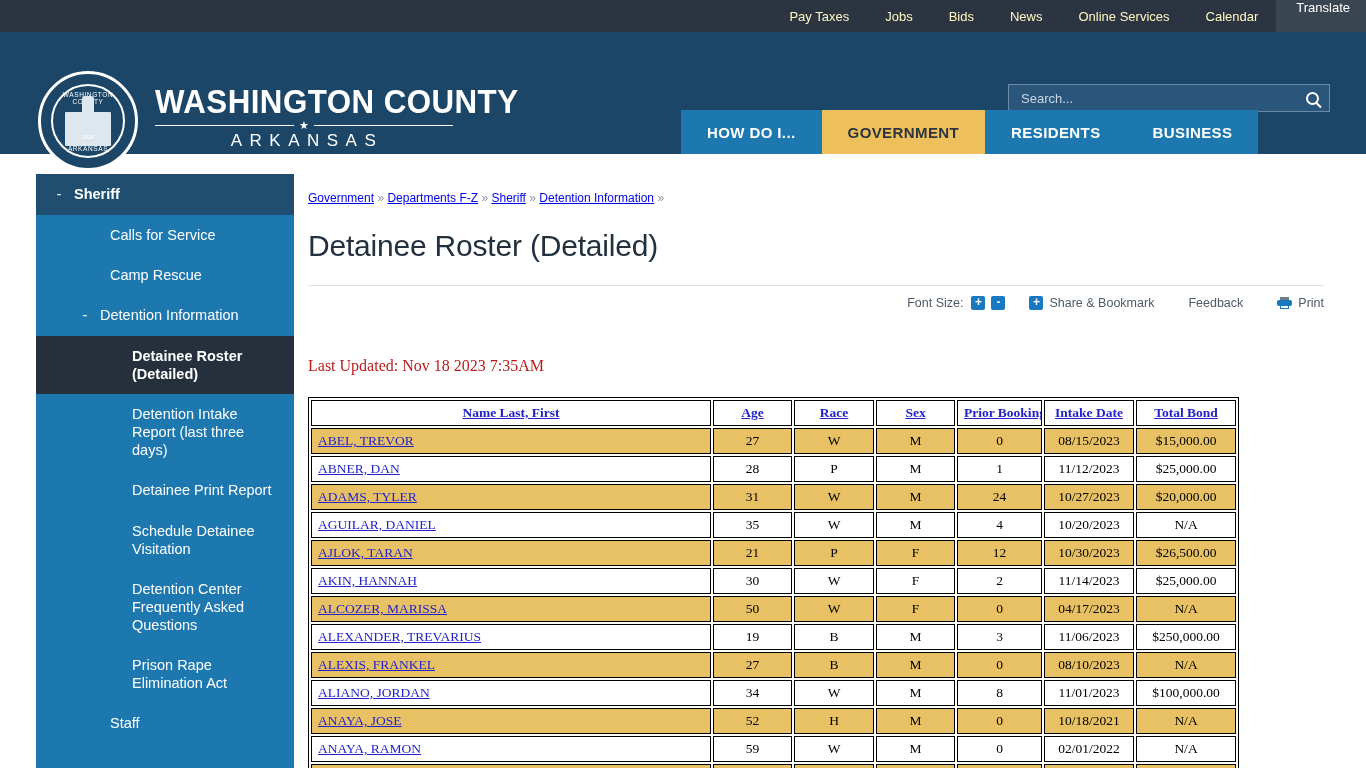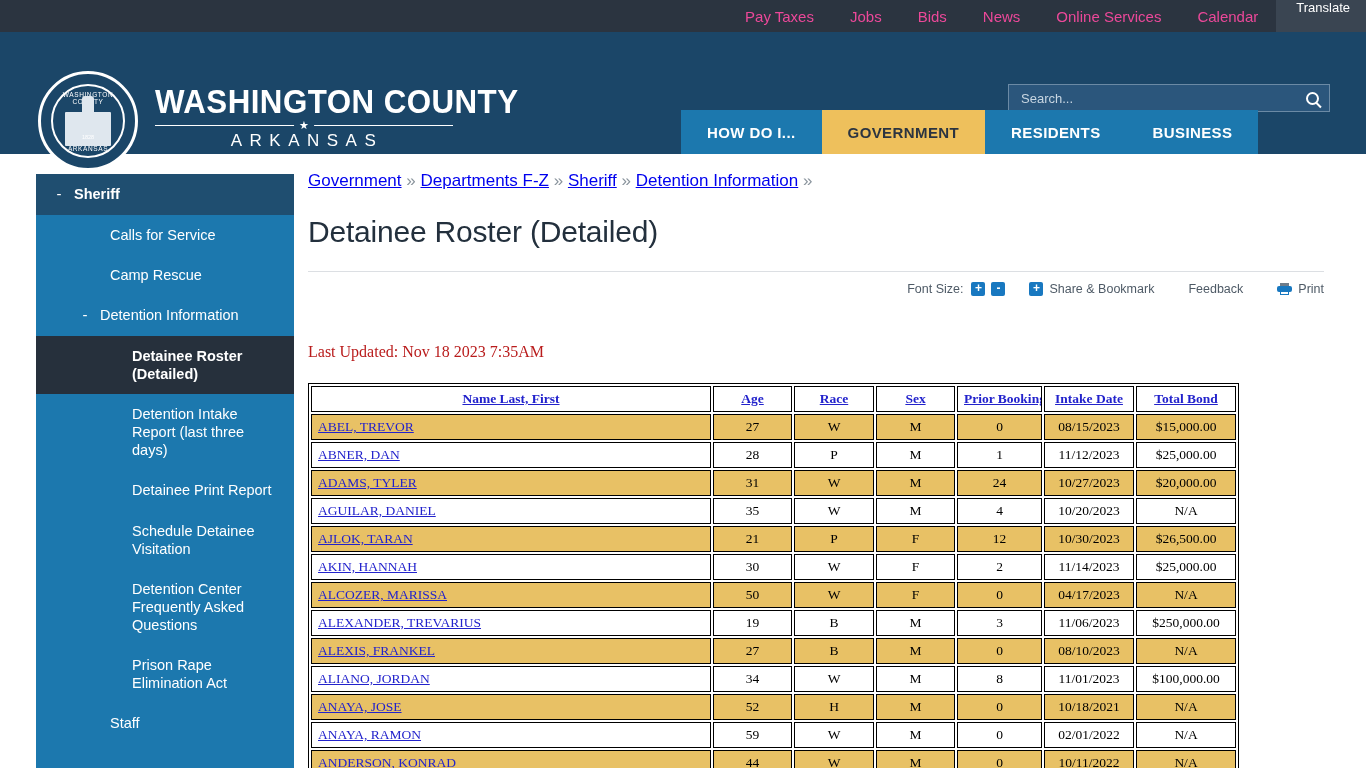--- a/index.html
+++ b/index.html
@@ -13,22 +13,22 @@
 
   
   #topbar {
     height: 32px;
     background: #2b3440;
     display: flex;
     justify-content: flex-end;
     align-items: stretch;
   }
   #topbar .util-link {
-    color: #ec4899;
-    font-size: 15px;
+    color: #fef9c3;
+    font-size: 13px;
     display: flex;
     align-items: center;
     padding: 0 18px;
     text-decoration: none;
     white-space: nowrap;
   }
   #topbar .translate {
     background: #3a4552;
     display: flex;
     align-items: center;
@@ -244,22 +244,23 @@
   .side-item.current { background: #26303c; font-weight: bold; }
   .side-item.lvl0 .sign { font-weight: normal; }
 
   
   #content {
     flex: 1;
     padding: 17px 42px 0 14px;
     min-width: 0;
   }
   #breadcrumb {
-    font-size: 17px;
+    font-size: 12px;
     color: #4e5a66;
+    margin-top: 20px;
   }
   #breadcrumb .sep { color: #8a949d; }
   #page-title {
     font-size: 30px;
     color: #23303d;
     margin-top: 24px;
     font-weight: normal;
     letter-spacing: -0.2px;
   }
   #title-rule {

